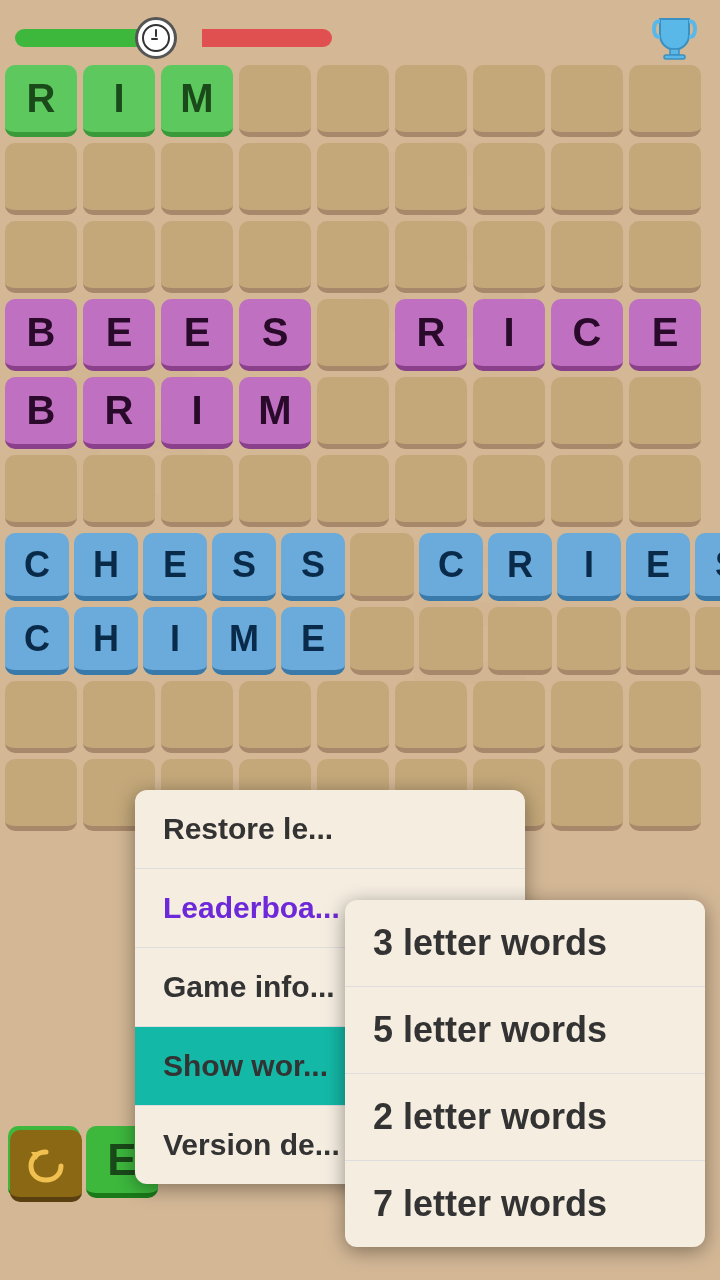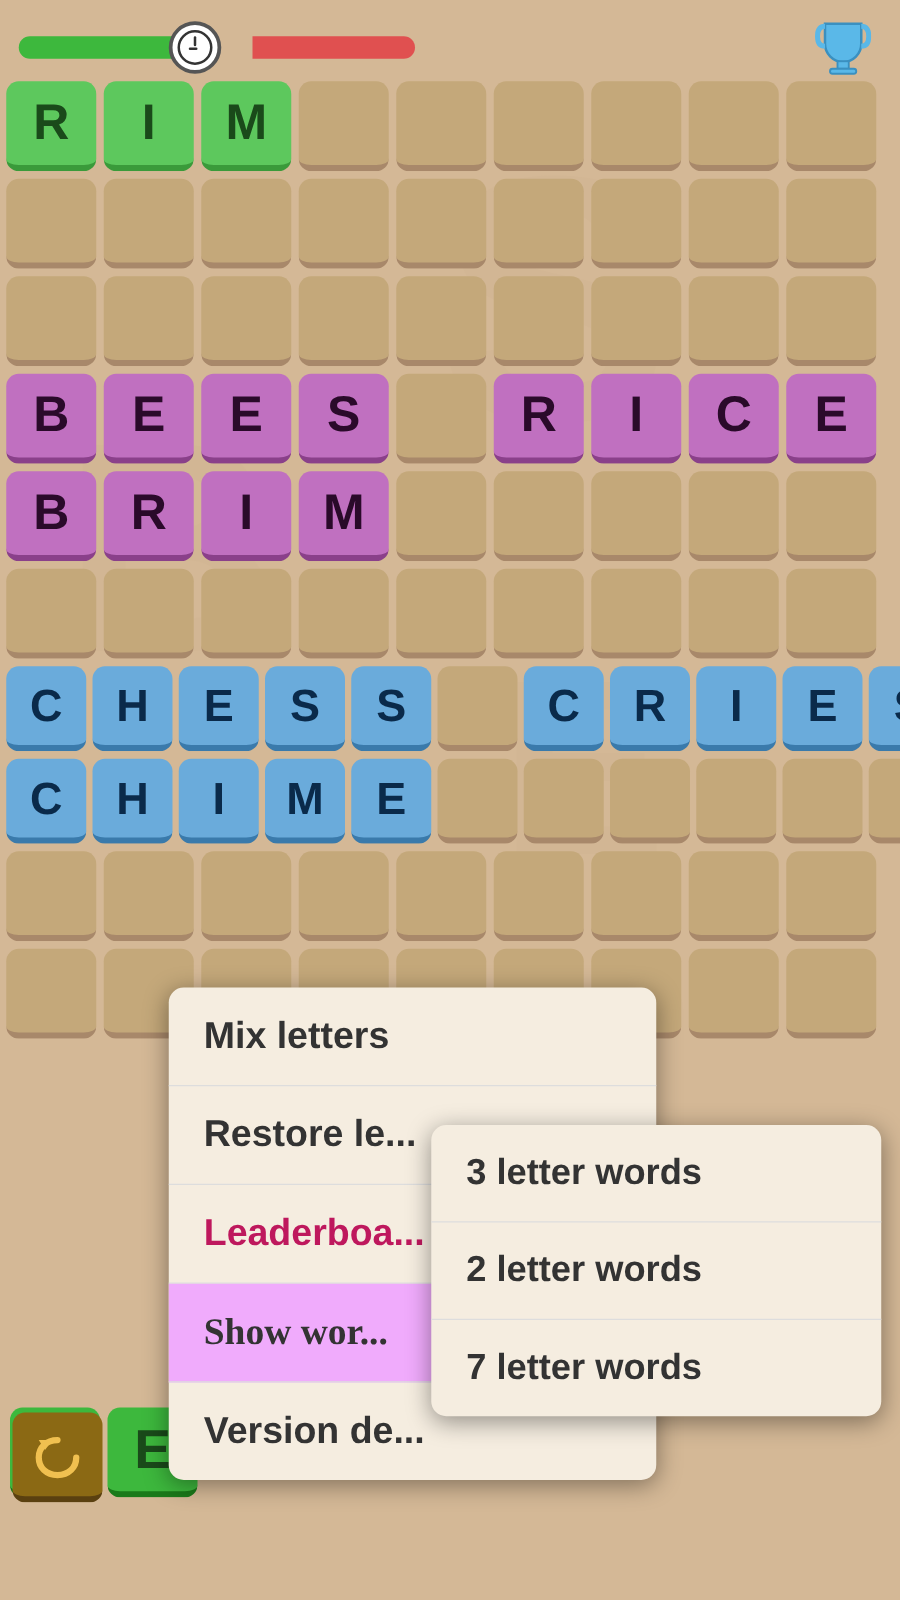--- a/index.html
+++ b/index.html
@@ -218,44 +218,43 @@
       color: #333;
       border-bottom: 1px solid #ddd;
       cursor: pointer;
     }
 
     .menu-item:last-child {
       border-bottom: none;
     }
 
     .menu-item.disabled {
-      color: #be185d;
+      color: #6d28d9;
     }
 
     .menu-item.highlighted {
-      background: #f0abfc;
-      font-family: Liberation Serif, serif;
+      background: #14b8a6;
     }
 
     
     .submenu-overlay {
       position: absolute;
       top: 900px;
       left: 345px;
       width: 360px;
       background: #f5ede0;
       border-radius: 12px;
       padding: 0;
       z-index: 60;
       box-shadow: 0 4px 20px rgba(0,0,0,0.4);
     }
 
     .submenu-item {
       padding: 22px 28px;
-      font-size: 29px;
+      font-size: 36px;
       font-weight: 700;
       color: #333;
       border-bottom: 1px solid #ddd;
       cursor: pointer;
     }
 
     .submenu-item:last-child {
       border-bottom: none;
     }
   </style>
@@ -421,24 +420,25 @@
 </div>
 
 <div class="undo-button">
   <svg width="44" height="44" viewBox="0 0 44 44">
     <path d="M 22 10 C 13 10 7 16 7 24 C 7 32 13 38 22 38 C 31 38 37 32 37 24" fill="none" stroke="#f0c050" stroke-width="5" stroke-linecap="round"></path>
     <polygon points="7,10 18,10 12,18" fill="#f0c050"></polygon>
   </svg>
 </div>
 
 <div class="menu-overlay" id="main-menu">
-    <div class="menu-item">Mix letters</div>
     <div class="menu-item">Restore le...</div>
     <div class="menu-item disabled">Leaderboa...</div>
+    <div class="menu-item">Game info...</div>
     <div class="menu-item highlighted">Show wor...</div>
     <div class="menu-item">Version de...</div>
   </div>
 
 <div class="submenu-overlay" id="sub-menu">
 <div class="submenu-item">3 letter words</div>
+    <div class="submenu-item">5 letter words</div>
     <div class="submenu-item">2 letter words</div>
     <div class="submenu-item">7 letter words</div>
   </div>
 
 </body></html>

